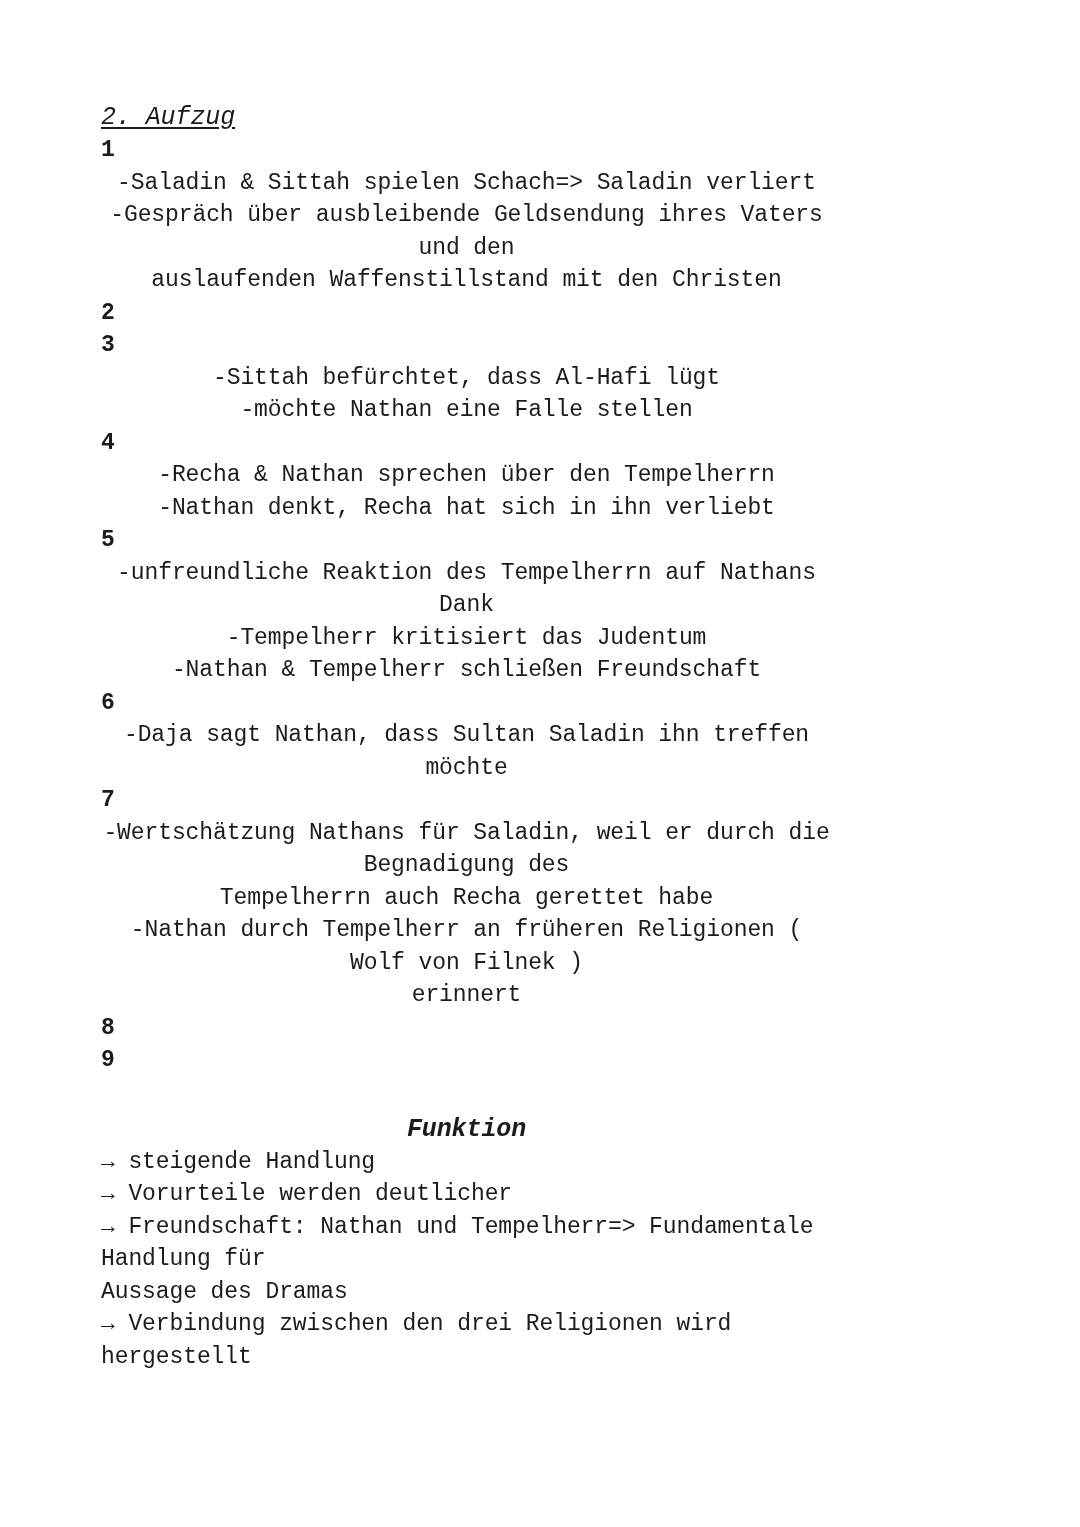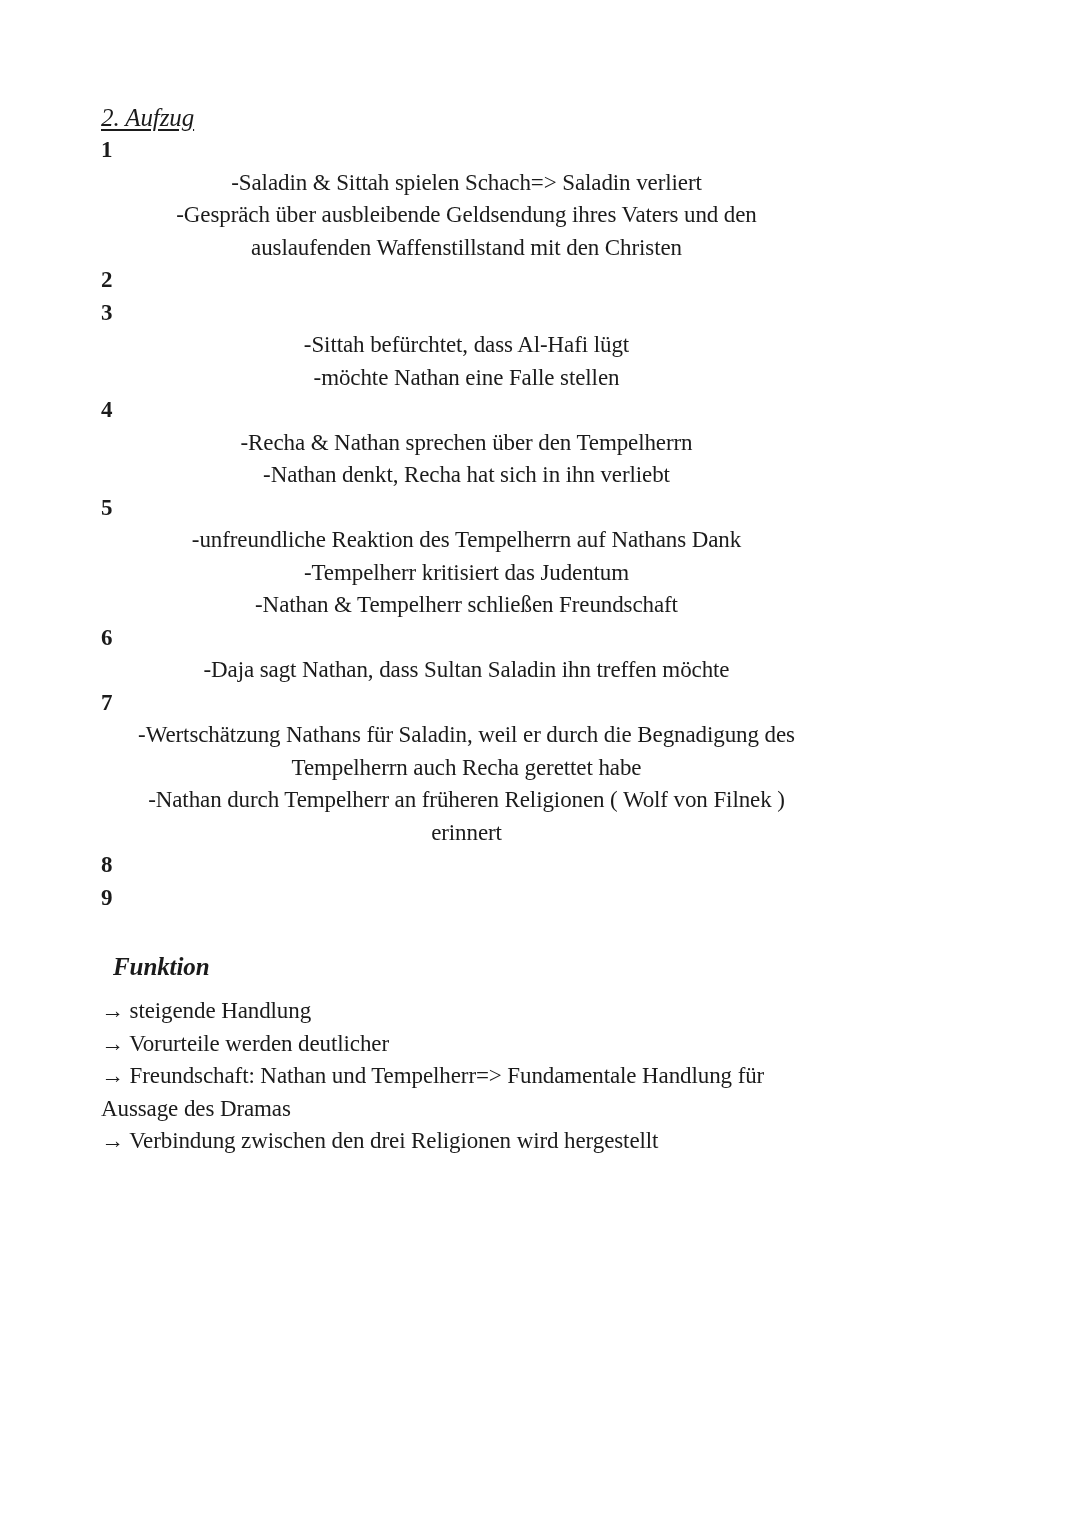--- a/index.html
+++ b/index.html
@@ -8,21 +8,21 @@
     background: #ffffff;
   }
   .page {
     position: relative;
     width: 872px;
     height: 1527px;
     background: #ffffff;
     box-sizing: border-box;
     padding: 101px 40px 0 101px;
     color: #1b1b1b;
-    font-family: Liberation Serif, serif;
+    font-family: Liberation Mono, monospace;
     font-size: 23px;
     line-height: 32.5px;
     letter-spacing: -0.1px;
     overflow: hidden;
   }
   .doc-title {
     font-size: 25px;
     font-style: italic;
     font-weight: 400;
     text-decoration: underline;
@@ -37,22 +37,23 @@
     white-space: pre-line;
     text-align: center;
   }
   .funktion-section {
     margin-top: 36px;
   }
   .funktion-heading {
     font-weight: 700;
     font-style: italic;
     font-size: 25px;
-    margin: 12px;
+    margin: 0;
     line-height: 33px;
+    text-align: center;
   }
   .funktion-items {
     white-space: pre-line;
   }
 </style>
 </head>
 <body>
 
 <div class="page">
 

